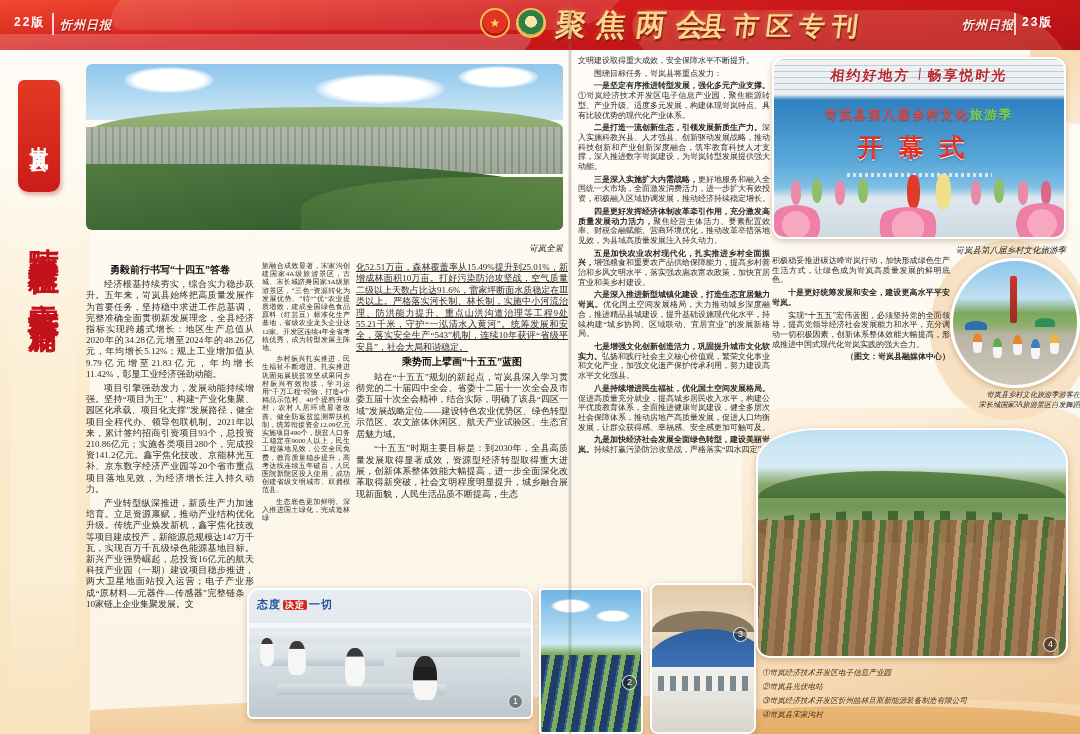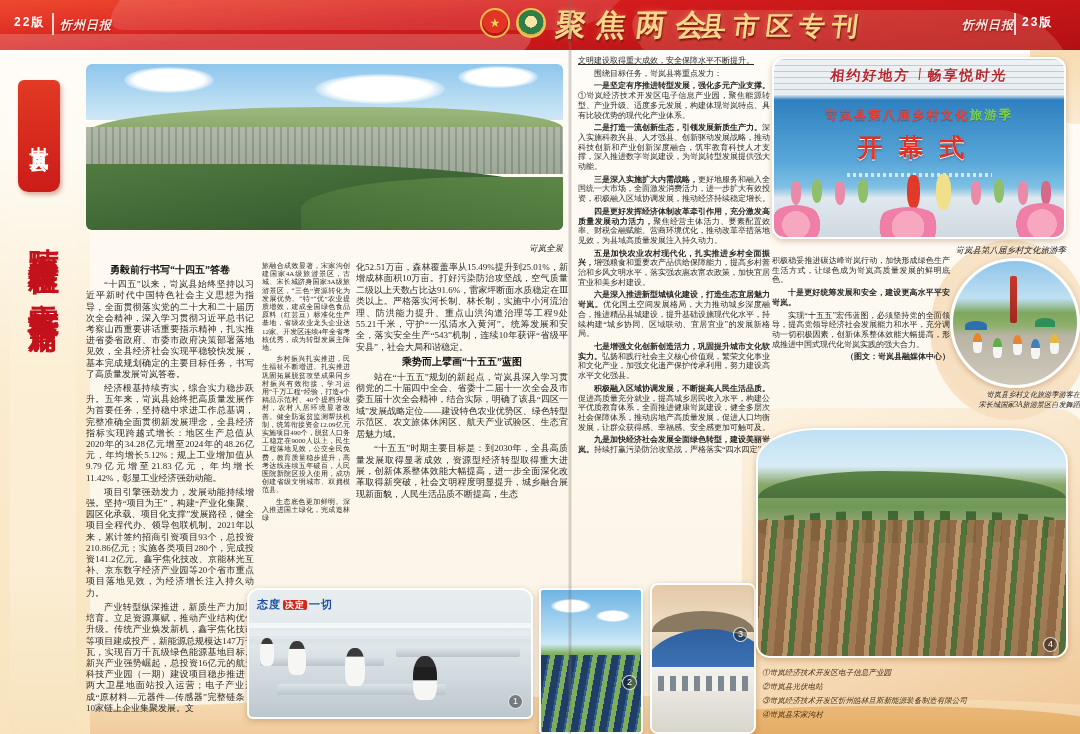--- a/index.html
+++ b/index.html
@@ -158,32 +158,31 @@
     <div class="cloud" style="left:78%;top:1%;width:80px;height:22px;"></div>
     <div class="hills"></div>
     <div class="city"></div>
     <div class="forest"></div>
     <div class="forest2"></div>
   </div>
   <div class="caption" style="left:86px;top:243px;width:477px;">岢岚全景</div>
 
   <div class="col col1">
     <p class="subhead">勇毅前行书写“十四五”答卷</p>
-    <p>“十四五”以来，岢岚县始终坚持以习近平新时代中国特色社会主义思想为指导，全面贯彻落实党的二十大和二十届历次全会精神，深入学习贯彻习近平总书记考察山西重要讲话重要指示精神，扎实推进省委省政府、市委市政府决策部署落地见效，全县经济社会实现平稳较快发展，基本完成规划确定的主要目标任务，书写了高质量发展岢岚答卷。</p>
     <p>经济根基持续夯实，综合实力稳步跃升。五年来，岢岚县始终把高质量发展作为首要任务，坚持稳中求进工作总基调，完整准确全面贯彻新发展理念，全县经济指标实现跨越式增长：地区生产总值从2020年的34.28亿元增至2024年的48.26亿元，年均增长5.12%；规上工业增加值从9.79亿元增至21.83亿元，年均增长11.42%，彰显工业经济强劲动能。</p>
     <p>项目引擎强劲发力，发展动能持续增强。坚持“项目为王”，构建“产业化集聚、园区化承载、项目化支撑”发展路径，健全项目全程代办、领导包联机制。2021年以来，累计签约招商引资项目93个，总投资210.86亿元；实施各类项目280个，完成投资141.2亿元。鑫宇焦化技改、京能林光互补、京东数字经济产业园等20个省市重点项目落地见效，为经济增长注入持久动力。</p>
     <p>产业转型纵深推进，新质生产力加速培育。立足资源禀赋，推动产业结构优化升级。传统产业焕发新机，鑫宇焦化技改等项目建成投产，新能源总规模达147万千瓦，实现百万千瓦级绿色能源基地目标。新兴产业强势崛起，总投资16亿元的航天科技产业园（一期）建设项目稳步推进，两大卫星地面站投入运营；电子产业形成“原材料—元器件—传感器”完整链条，10家链上企业集聚发展。文</p>
   </div>
   <div class="col col2">
     <p style="text-indent:0;">旅融合成效显著，宋家沟创建国家4A级旅游景区，古城、宋长城跻身国家3A级旅游景区，“三色”资源转化为发展优势。“特”“优”农业提质增效，建成全国绿色食品原料（红芸豆）标准化生产基地，省级农业龙头企业达12家。开发区连续4年全省考核优秀，成为转型发展主阵地。</p>
     <p>乡村振兴扎实推进，民生福祉不断增进。扎实推进巩固拓展脱贫攻坚成果同乡村振兴有效衔接，学习运用“千万工程”经验，打造4个精品示范村、40个提档升级村，农村人居环境显著改善。健全防返贫监测帮扶机制，统筹衔接资金12.09亿元实施项目490个，脱贫人口务工稳定在9000人以上，民生工程落地见效，公交全民免费，教育质量稳步提升，高考达线连续五年破百，人民医院新院区投入使用，成功创建省级文明城市、双拥模范县。</p>
     <p>生态底色更加鲜明。深入推进国土绿化，完成造林绿</p>
   </div>
   <div class="col col3">
-    <p style="text-indent:0;">化52.51万亩，森林覆盖率从15.49%提升到25.01%，新增成林面积10万亩。打好污染防治攻坚战，空气质量二级以上天数占比达91.6%，雷家坪断面水质稳定在Ⅲ类以上。严格落实河长制、林长制，实施中小河流治理、防洪能力提升、重点山洪沟道治理等工程9处55.21千米，守护“一泓清水入黄河”。统筹发展和安全，落实安全生产“543”机制，连续10年获评“省级平安县”，社会大局和谐稳定。</p>
+    <p style="text-indent:0;text-decoration:underline;">化52.51万亩，森林覆盖率从15.49%提升到25.01%，新增成林面积10万亩。打好污染防治攻坚战，空气质量二级以上天数占比达91.6%，雷家坪断面水质稳定在Ⅲ类以上。严格落实河长制、林长制，实施中小河流治理、防洪能力提升、重点山洪沟道治理等工程9处55.21千米，守护“一泓清水入黄河”。统筹发展和安全，落实安全生产“543”机制，连续10年获评“省级平安县”，社会大局和谐稳定。</p>
     <p class="subhead">乘势而上擘画“十五五”蓝图</p>
     <p>站在“十五五”规划的新起点，岢岚县深入学习贯彻党的二十届四中全会、省委十二届十一次全会及市委五届十次全会精神，结合实际，明确了该县“四区一域”发展战略定位——建设特色农业优势区、绿色转型示范区、农文旅体休闲区、航天产业试验区、生态宜居魅力域。</p>
     <p>“十五五”时期主要目标是：到2030年，全县高质量发展取得显著成效，资源型经济转型取得重大进展，创新体系整体效能大幅提高，进一步全面深化改革取得新突破，社会文明程度明显提升，城乡融合展现新面貌，人民生活品质不断提高，生态</p>
   </div>
 
   <div class="photo workshop framed">
     <div class="ws-banner">
       <span>态度</span><span class="red-box">决定</span><span>一切</span>
     </div>
     <div class="beam"></div>
@@ -206,30 +205,30 @@
 
   <div class="photo factory framed">
     <div class="hill"></div>
     <div class="roof"></div>
     <div class="wall"></div>
     <div class="win"></div>
     <div class="badge" style="right:6px;top:42px;">3</div>
   </div>
 
   <div class="col col4">
-    <p style="text-indent:0;text-decoration:underline;">文明建设取得重大成效，安全保障水平不断提升。</p>
+    <p style="text-indent:0;">文明建设取得重大成效，安全保障水平不断提升。</p>
     <p>围绕目标任务，岢岚县将重点发力：</p>
     <p><span class="lead">一是坚定有序推进转型发展，强化多元产业支撑。</span><span>①岢岚经济技术开发区电子信息产业园，聚焦能源转型、产业升级、适度多元发展，构建体现岢岚特点、具有比较优势的现代化产业体系。</span></p>
     <p><span class="lead">二是打造一流创新生态，引领发展新质生产力。</span><span>深入实施科教兴县、人才强县、创新驱动发展战略，推动科技创新和产业创新深度融合，筑牢教育科技人才支撑，深入推进数字岢岚建设，为岢岚转型发展提供强大动能。</span></p>
     <p><span class="lead">三是深入实施扩大内需战略，</span><span>更好地服务和融入全国统一大市场，全面激发消费活力，进一步扩大有效投资，积极融入区域协调发展，推动经济持续稳定增长。</span></p>
     <p><span class="lead">四是更好发挥经济体制改革牵引作用，充分激发高质量发展动力活力，</span><span>聚焦经营主体活力、要素配置效率、财税金融赋能、营商环境优化，推动改革举措落地见效，为县域高质量发展注入持久动力。</span></p>
     <p><span class="lead">五是加快农业农村现代化，扎实推进乡村全面振兴，</span><span>增强粮食和重要农产品供给保障能力，提高乡村善治和乡风文明水平，落实强农惠农富农政策，加快宜居宜业和美乡村建设。</span></p>
     <p><span class="lead">六是深入推进新型城镇化建设，打造生态宜居魅力岢岚。</span><span>优化国土空间发展格局，大力推动城乡深度融合，推进精品县城建设，提升基础设施现代化水平，持续构建“城乡协同、区域联动、宜居宜业”的发展新格局。</span></p>
     <p><span class="lead">七是增强文化创新创造活力，巩固提升城市文化软实力。</span><span>弘扬和践行社会主义核心价值观，繁荣文化事业和文化产业，加强文化遗产保护传承利用，努力建设高水平文化强县。</span></p>
-    <p><span class="lead">积极融入区域协调发展，不断提高人民生活品质。</span><span>促进高质量充分就业，提高城乡居民收入水平，构建公平优质教育体系，全面推进健康岢岚建设，健全多层次社会保障体系，推动房地产高质量发展，促进人口均衡发展，让群众获得感、幸福感、安全感更加可触可及。</span></p>
+    <p><span class="lead">八是持续增进民生福祉，优化国土空间发展格局。</span><span>促进高质量充分就业，提高城乡居民收入水平，构建公平优质教育体系，全面推进健康岢岚建设，健全多层次社会保障体系，推动房地产高质量发展，促进人口均衡发展，让群众获得感、幸福感、安全感更加可触可及。</span></p>
     <p><span class="lead">九是加快经济社会发展全面绿色转型，建设美丽岢岚。</span><span>持续打赢污染防治攻坚战，严格落实“四水四定”，</span></p>
   </div>
 
   <div class="photo stage framed">
     <div class="truss"></div>
     <div class="slogan">
       <span>相约好地方</span><span class="sep"></span><span>畅享悦时光</span>
     </div>
     <div class="event">
       <span>岢岚县第八届乡村文化</span><span class="suffix">旅游季</span>

